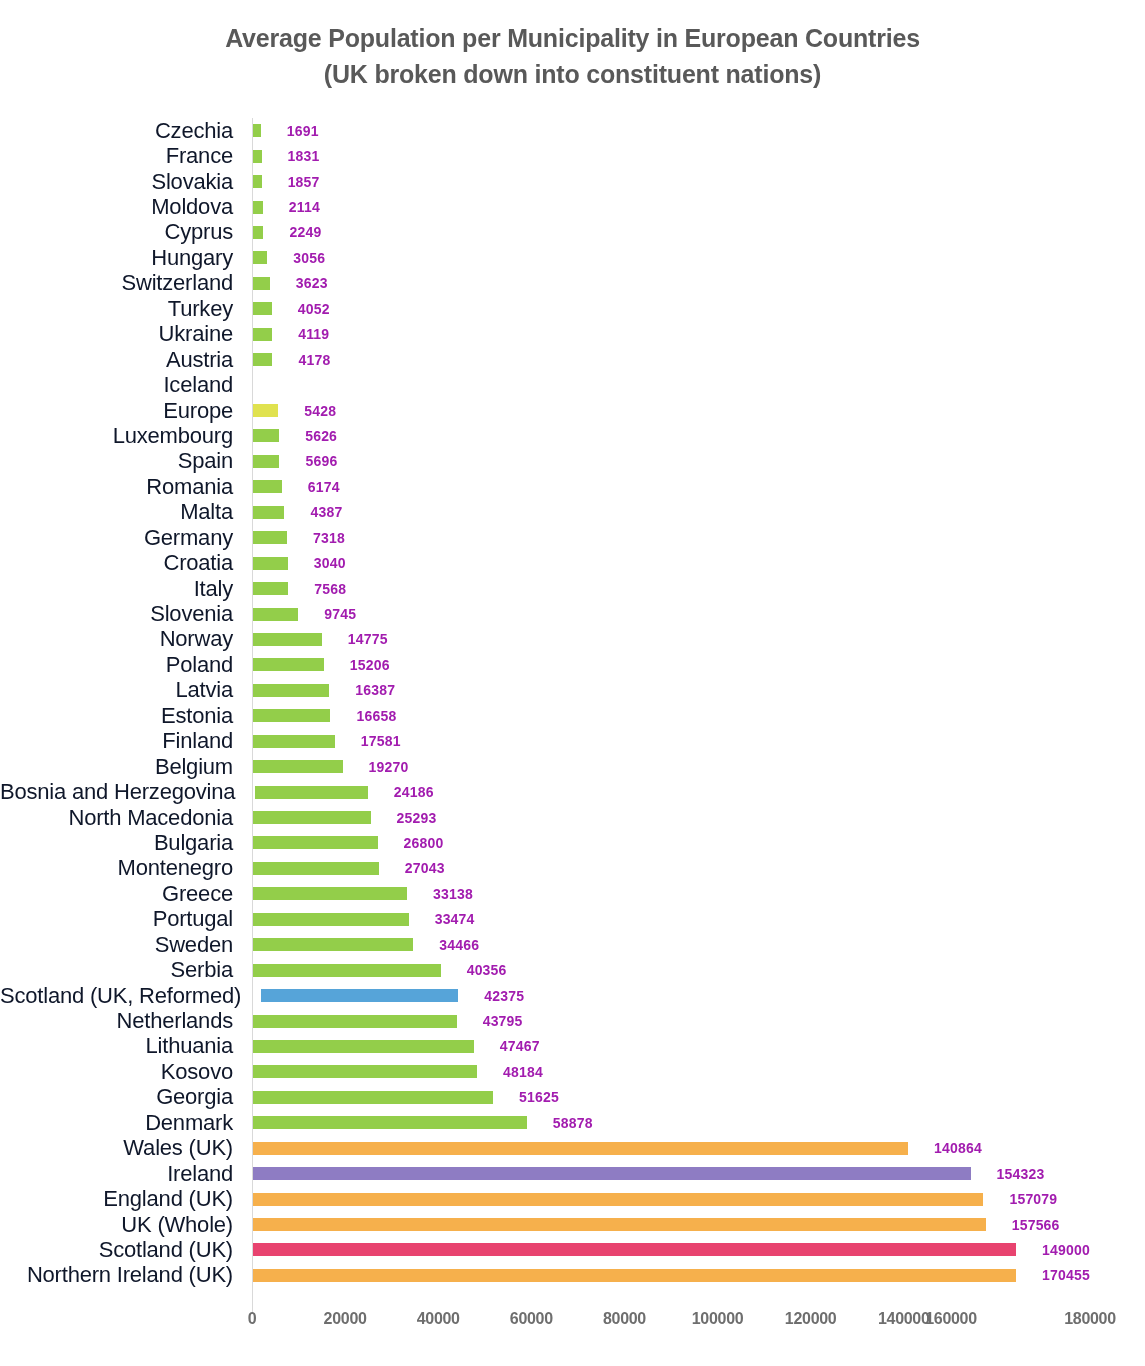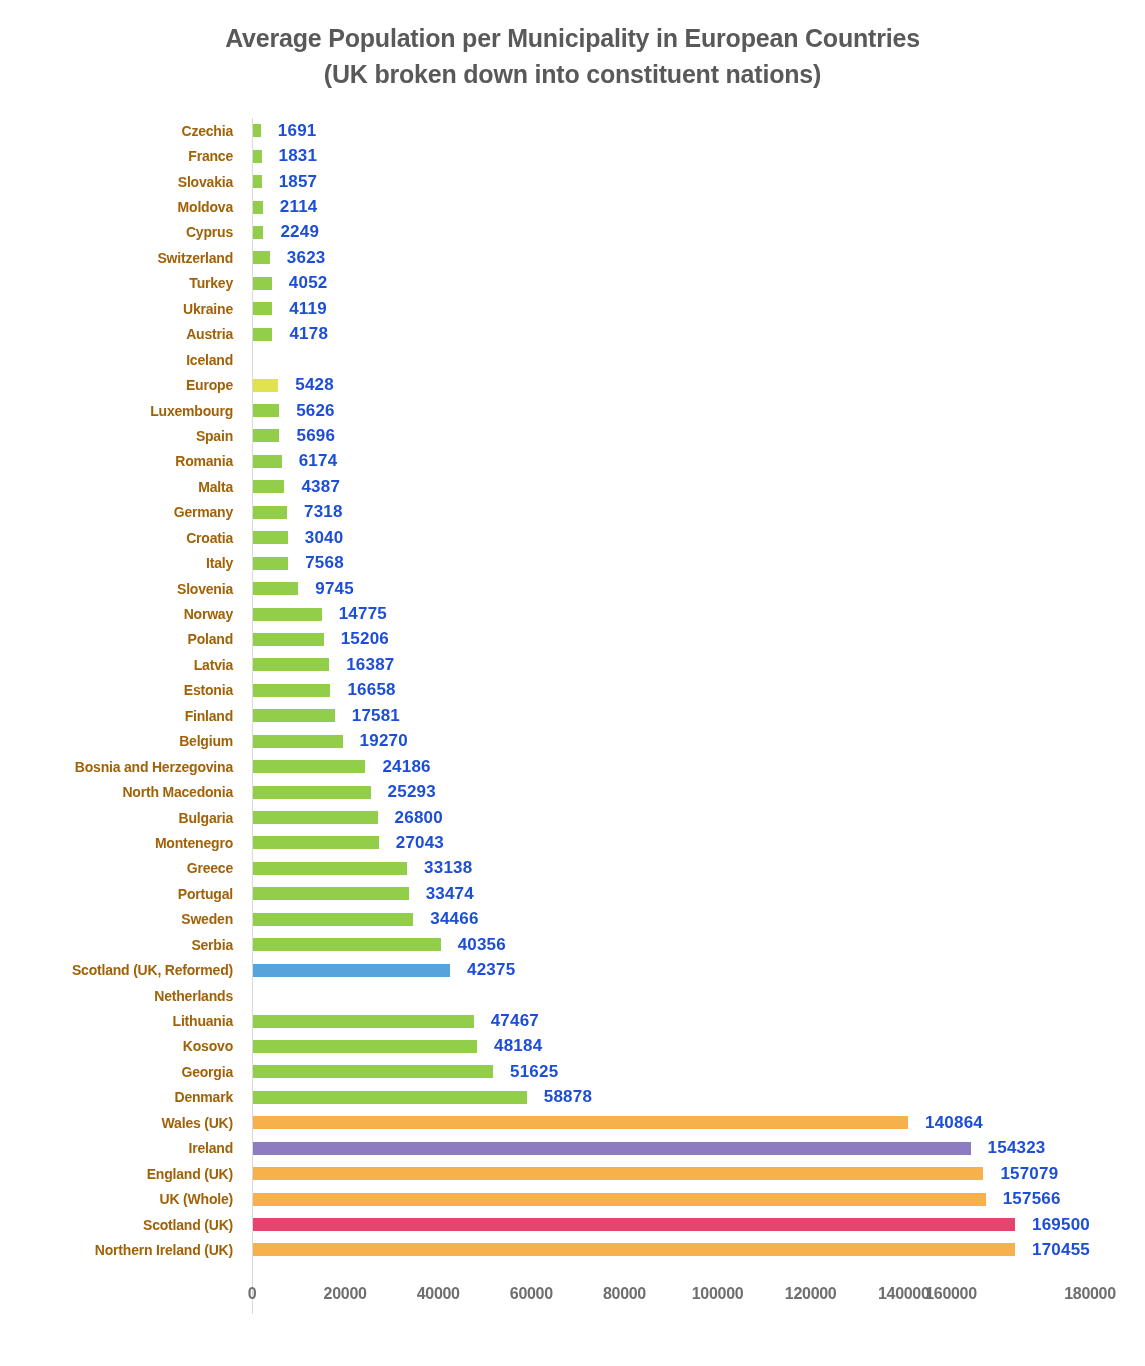--- a/index.html
+++ b/index.html
@@ -33,42 +33,42 @@
   .rows { position: relative; }
   .bar-row {
     display: flex;
     align-items: center;
     height: 25.45px;
   }
   .cat-label {
     flex: 0 0 252px;
     text-align: right;
     padding-right: 19px;
-    font-size: 14px;
-    font-weight: bold;
-    color: #a16207;
+    font-size: 22px;
+    font-weight: normal;
+    color: #0f172a;
     white-space: nowrap;
     letter-spacing: -0.2px;
   }
   .bar-zone {
     flex: 0 0 838px;
     display: flex;
     align-items: center;
     height: 100%;
     padding-left: 1px;
   }
   .bar {
     height: 13px;
     border-radius: 0;
   }
   .val-label {
-    margin-left: 17px;
-    font-size: 17px;
+    margin-left: 26px;
+    font-size: 14px;
     font-weight: bold;
-    color: #1d4ed8;
+    color: #a21caf;
     white-space: nowrap;
     letter-spacing: 0.2px;
   }
   .x-axis {
     position: relative;
     height: 44px;
     margin-top: 14px;
   }
   .x-tick {
     position: absolute;
@@ -122,20 +122,27 @@
         </div>
       </div>
       <div class="bar-row">
         <span class="cat-label">Cyprus</span>
         <div class="bar-zone">
           <div class="bar" style="width: 1.24944%; background: rgb(147, 206, 74);"></div>
           <span class="val-label">2249</span>
         </div>
       </div>
       <div class="bar-row">
+        <span class="cat-label">Hungary</span>
+        <div class="bar-zone">
+          <div class="bar" style="width: 1.69778%; background: rgb(147, 206, 74);"></div>
+          <span class="val-label">3056</span>
+        </div>
+      </div>
+      <div class="bar-row">
         <span class="cat-label">Switzerland</span>
         <div class="bar-zone">
           <div class="bar" style="width: 2.01278%; background: rgb(147, 206, 74);"></div>
           <span class="val-label">3623</span>
         </div>
       </div>
       <div class="bar-row">
         <span class="cat-label">Turkey</span>
         <div class="bar-zone">
           <div class="bar" style="width: 2.25111%; background: rgb(147, 206, 74);"></div>
@@ -322,20 +329,24 @@
       </div>
       <div class="bar-row">
         <span class="cat-label">Scotland (UK, Reformed)</span>
         <div class="bar-zone">
           <div class="bar" style="width: 23.5417%; background: rgb(86, 164, 217);"></div>
           <span class="val-label">42375</span>
         </div>
       </div>
       <div class="bar-row">
         <span class="cat-label">Netherlands</span>
+        <div class="bar-zone">
+          <div class="bar" style="width: 24.3306%; background: rgb(147, 206, 74);"></div>
+          <span class="val-label">43795</span>
+        </div>
       </div>
       <div class="bar-row">
         <span class="cat-label">Lithuania</span>
         <div class="bar-zone">
           <div class="bar" style="width: 26.3706%; background: rgb(147, 206, 74);"></div>
           <span class="val-label">47467</span>
         </div>
       </div>
       <div class="bar-row">
         <span class="cat-label">Kosovo</span>
@@ -383,21 +394,21 @@
         <span class="cat-label">UK (Whole)</span>
         <div class="bar-zone">
           <div class="bar" style="width: 87.5367%; background: rgb(246, 176, 76);"></div>
           <span class="val-label">157566</span>
         </div>
       </div>
       <div class="bar-row">
         <span class="cat-label">Scotland (UK)</span>
         <div class="bar-zone">
           <div class="bar" style="width: 94.1667%; background: rgb(232, 67, 111);"></div>
-          <span class="val-label">169500</span>
+          <span class="val-label">149000</span>
         </div>
       </div>
       <div class="bar-row">
         <span class="cat-label">Northern Ireland (UK)</span>
         <div class="bar-zone">
           <div class="bar" style="width: 94.6972%; background: rgb(246, 176, 76);"></div>
           <span class="val-label">170455</span>
         </div>
       </div>
     </div>

